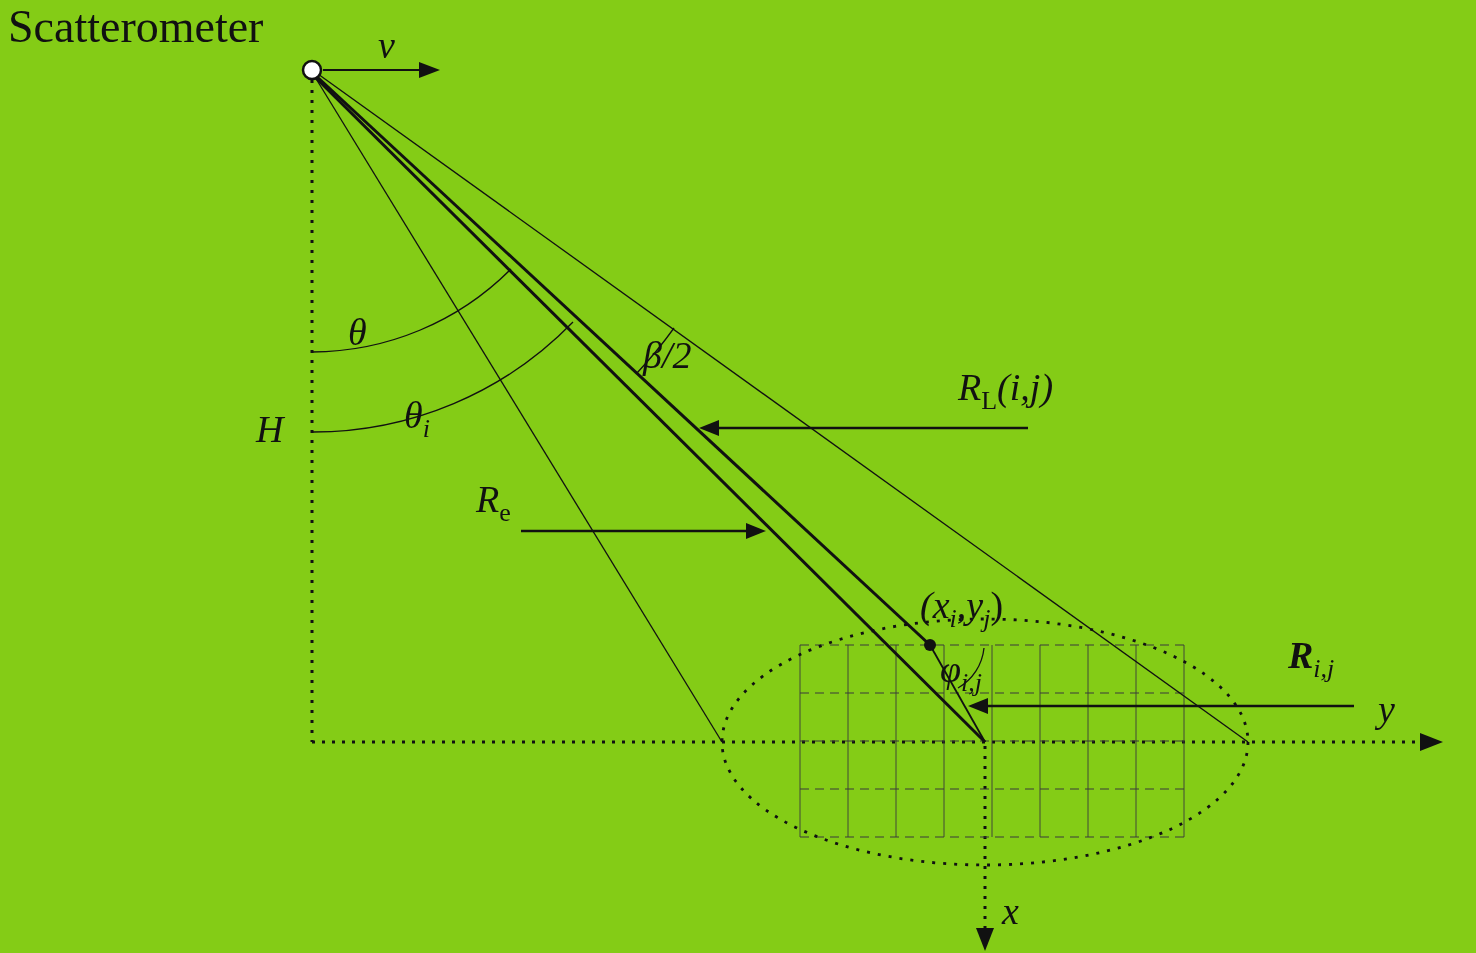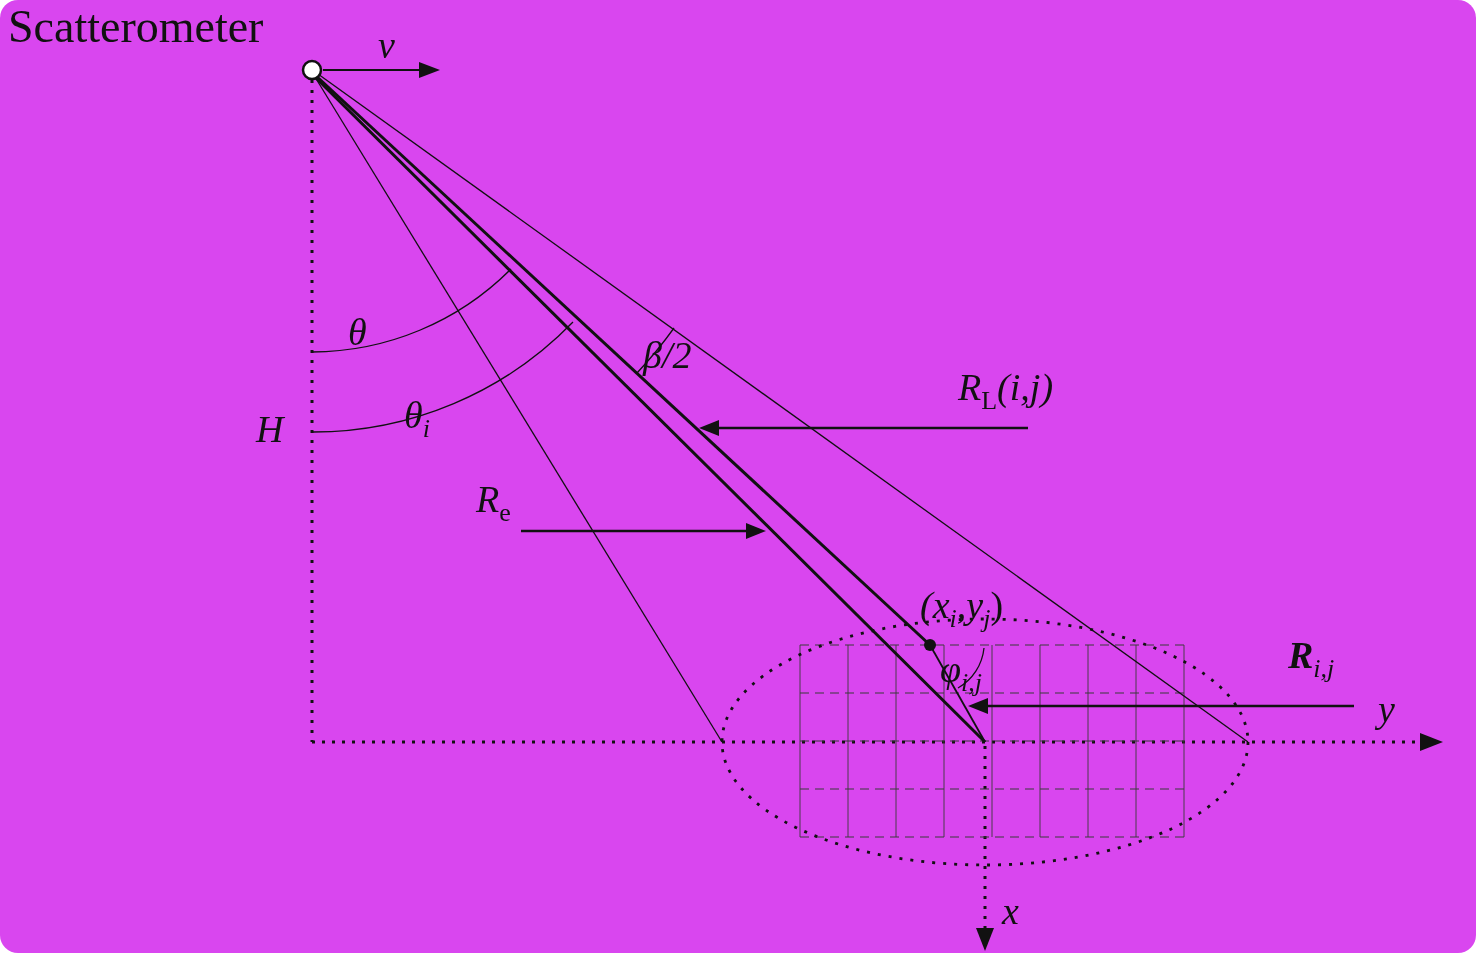--- a/index.html
+++ b/index.html
@@ -1,23 +1,22 @@
 <!DOCTYPE html>
 <html><head>
 <meta charset="utf-8">
 <style>
   * { margin:0; padding:0; box-sizing:border-box; }
   html,body { background:#ffffff; }
   .canvas {
     position:relative;
     width:1476px; height:953px;
-    background:#d946ef;
+    background:#84cc16;
     overflow:hidden;
     font-family:"Liberation Serif","DejaVu Serif",serif;
-    border-radius:18px;
   }
   svg { position:absolute; inset:0; }
   svg text {
     font-family:"Liberation Serif","DejaVu Serif",serif;
     fill:#111111;
   }
   .lbl   { font-size:38px; }
   .title { font-size:46px; }
   .it    { font-style:italic; }
   .sub   { font-size:26px; }

